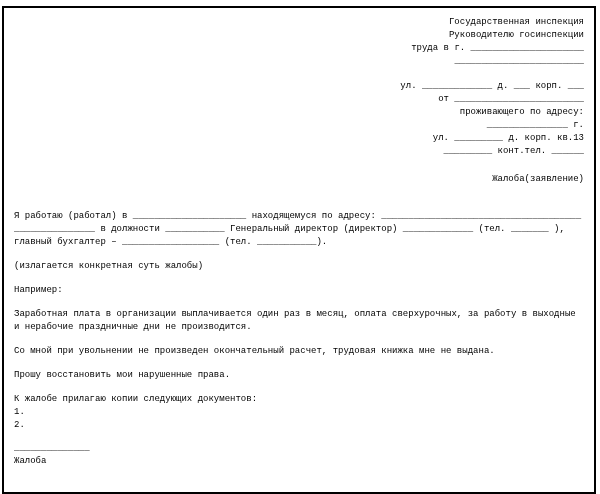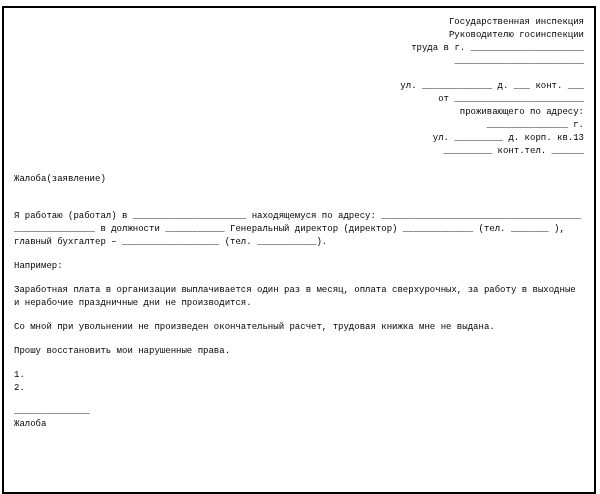--- a/index.html
+++ b/index.html
@@ -30,21 +30,21 @@
   .line {
     white-space: pre;
   }
   .recipient {
     text-align: right;
   }
   .recipient .gap {
     height: 12px;
   }
   .doc-title {
-    text-align: left;
+    text-align: right;
     margin-top: 15px;
   }
   .intro {
     margin-top: 24px;
   }
   .para {
     margin-top: 11px;
   }
   .sig {
     margin-top: 10px;
@@ -58,46 +58,48 @@
 <body>
 
 <div class="doc-page">
 
   <div class="recipient">
     <div class="line">Государственная инспекция</div>
     <div class="line">Руководителю госинспекции</div>
     <div class="line">труда в г. _____________________</div>
     <div class="line">________________________</div>
     <div class="gap"></div>
-    <div class="line">ул. _____________ д. ___ конт. ___</div>
+    <div class="line">ул. _____________ д. ___ корп. ___</div>
     <div class="line">от ________________________</div>
     <div class="line">проживающего по адресу:</div>
     <div class="line">_______________ г.</div>
     <div class="line">ул. _________ д. корп. кв.13</div>
     <div class="line">_________ конт.тел. ______</div>
   </div>
 
   <div class="doc-title">Жалоба(заявление)</div>
 
   <div class="intro">
     <div class="line">Я работаю (работал) в _____________________ находящемуся по адресу: _____________________________________</div>
     <div class="line">_______________ в должности ___________ Генеральный директор (директор) _____________ (тел. _______ ),</div>
     <div class="line">главный бухгалтер – __________________ (тел. ___________).</div>
   </div>
 
+  <div class="para">(излагается конкретная суть жалобы)</div>
 
   <div class="para">Например:</div>
 
   <div class="para">Заработная плата в организации выплачивается один раз в месяц, оплата сверхурочных, за работу в выходные и нерабочие праздничные дни не производится.</div>
 
   <div class="para">Со мной при увольнении не произведен окончательный расчет, трудовая книжка мне не выдана.</div>
 
   <div class="para">Прошу восстановить мои нарушенные права.</div>
 
   <div class="para">
+    <div>К жалобе прилагаю копии следующих документов:</div>
     <div class="line">1.</div>
     <div class="line">2.</div>
   </div>
 
   <div class="sig">
     <div class="line">______________</div>
     <div>Жалоба</div>
   </div>
 
 

